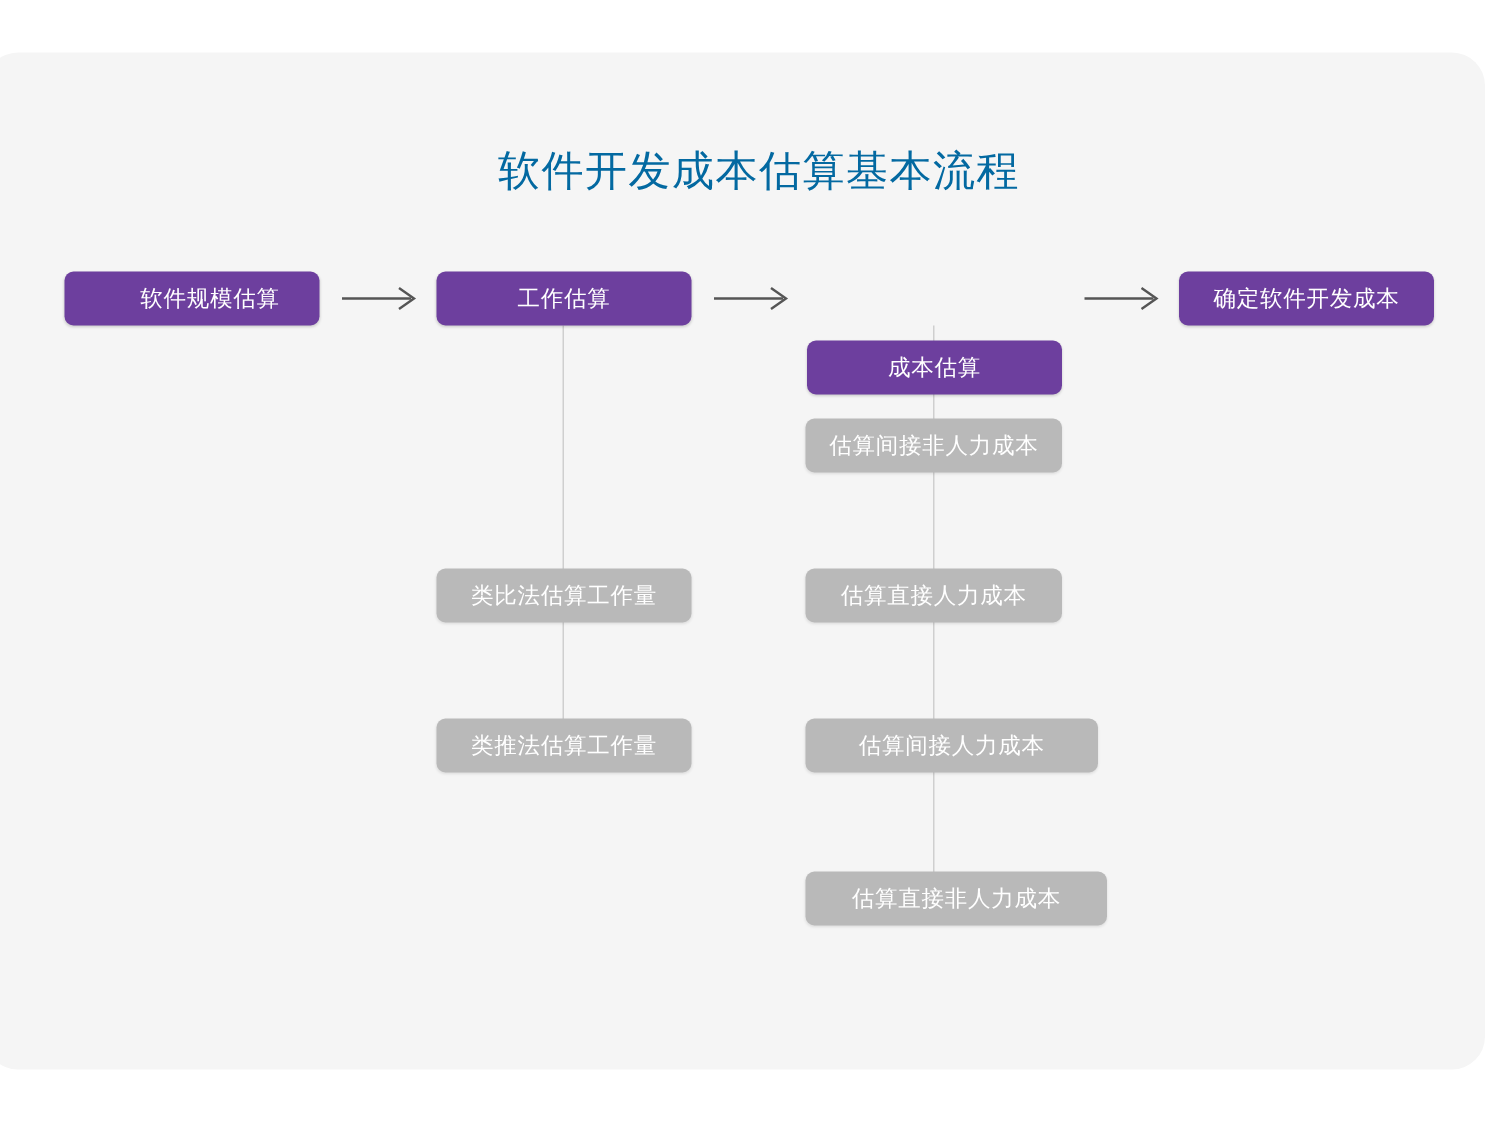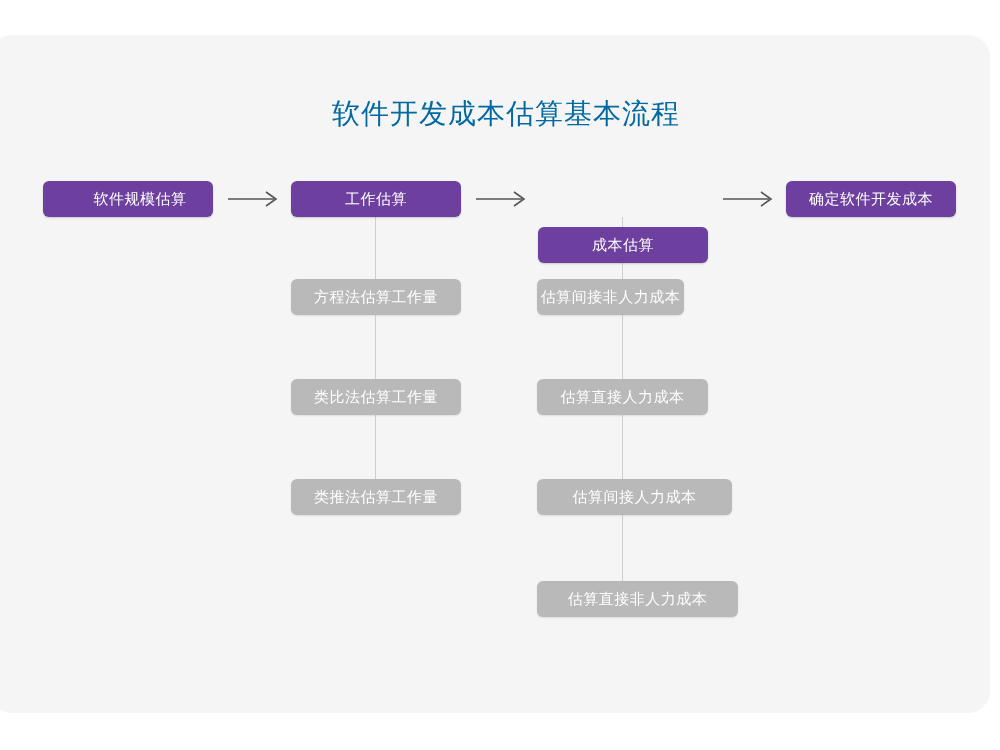--- a/index.html
+++ b/index.html
@@ -125,31 +125,28 @@
       <polyline points="40,2 50,9 40,16" fill="none" stroke="#555555" stroke-width="1.6"></polyline>
     </svg>
   </div>
   <div class="arrow" style="left:721px;">
     <svg width="54" height="18" viewBox="0 0 54 18">
       <line x1="2" y1="9" x2="48" y2="9" stroke="#555555" stroke-width="1.6"></line>
       <polyline points="40,2 50,9 40,16" fill="none" stroke="#555555" stroke-width="1.6"></polyline>
     </svg>
   </div>
 
-  <div class="node secondary" style="left:291px; top:279px; width:170px;">
-    <span>方程法估算工作量</span>
-  </div>
   <div class="node secondary" style="left:291px; top:379px; width:170px;">
     <span>类比法估算工作量</span>
   </div>
   <div class="node secondary" style="left:291px; top:479px; width:170px;">
     <span>类推法估算工作量</span>
   </div>
 
-  <div class="node secondary" style="left:537px; top:279px; width:147px;">
+  <div class="node secondary" style="left:537px; top:279px; width:171px;">
     <span>估算间接非人力成本</span>
   </div>
   <div class="node secondary" style="left:537px; top:379px; width:171px;">
     <span>估算直接人力成本</span>
   </div>
   <div class="node secondary" style="left:537px; top:479px; width:195px;">
     <span>估算间接人力成本</span>
   </div>
   <div class="node secondary" style="left:537px; top:581px; width:201px;">
     <span>估算直接非人力成本</span>

